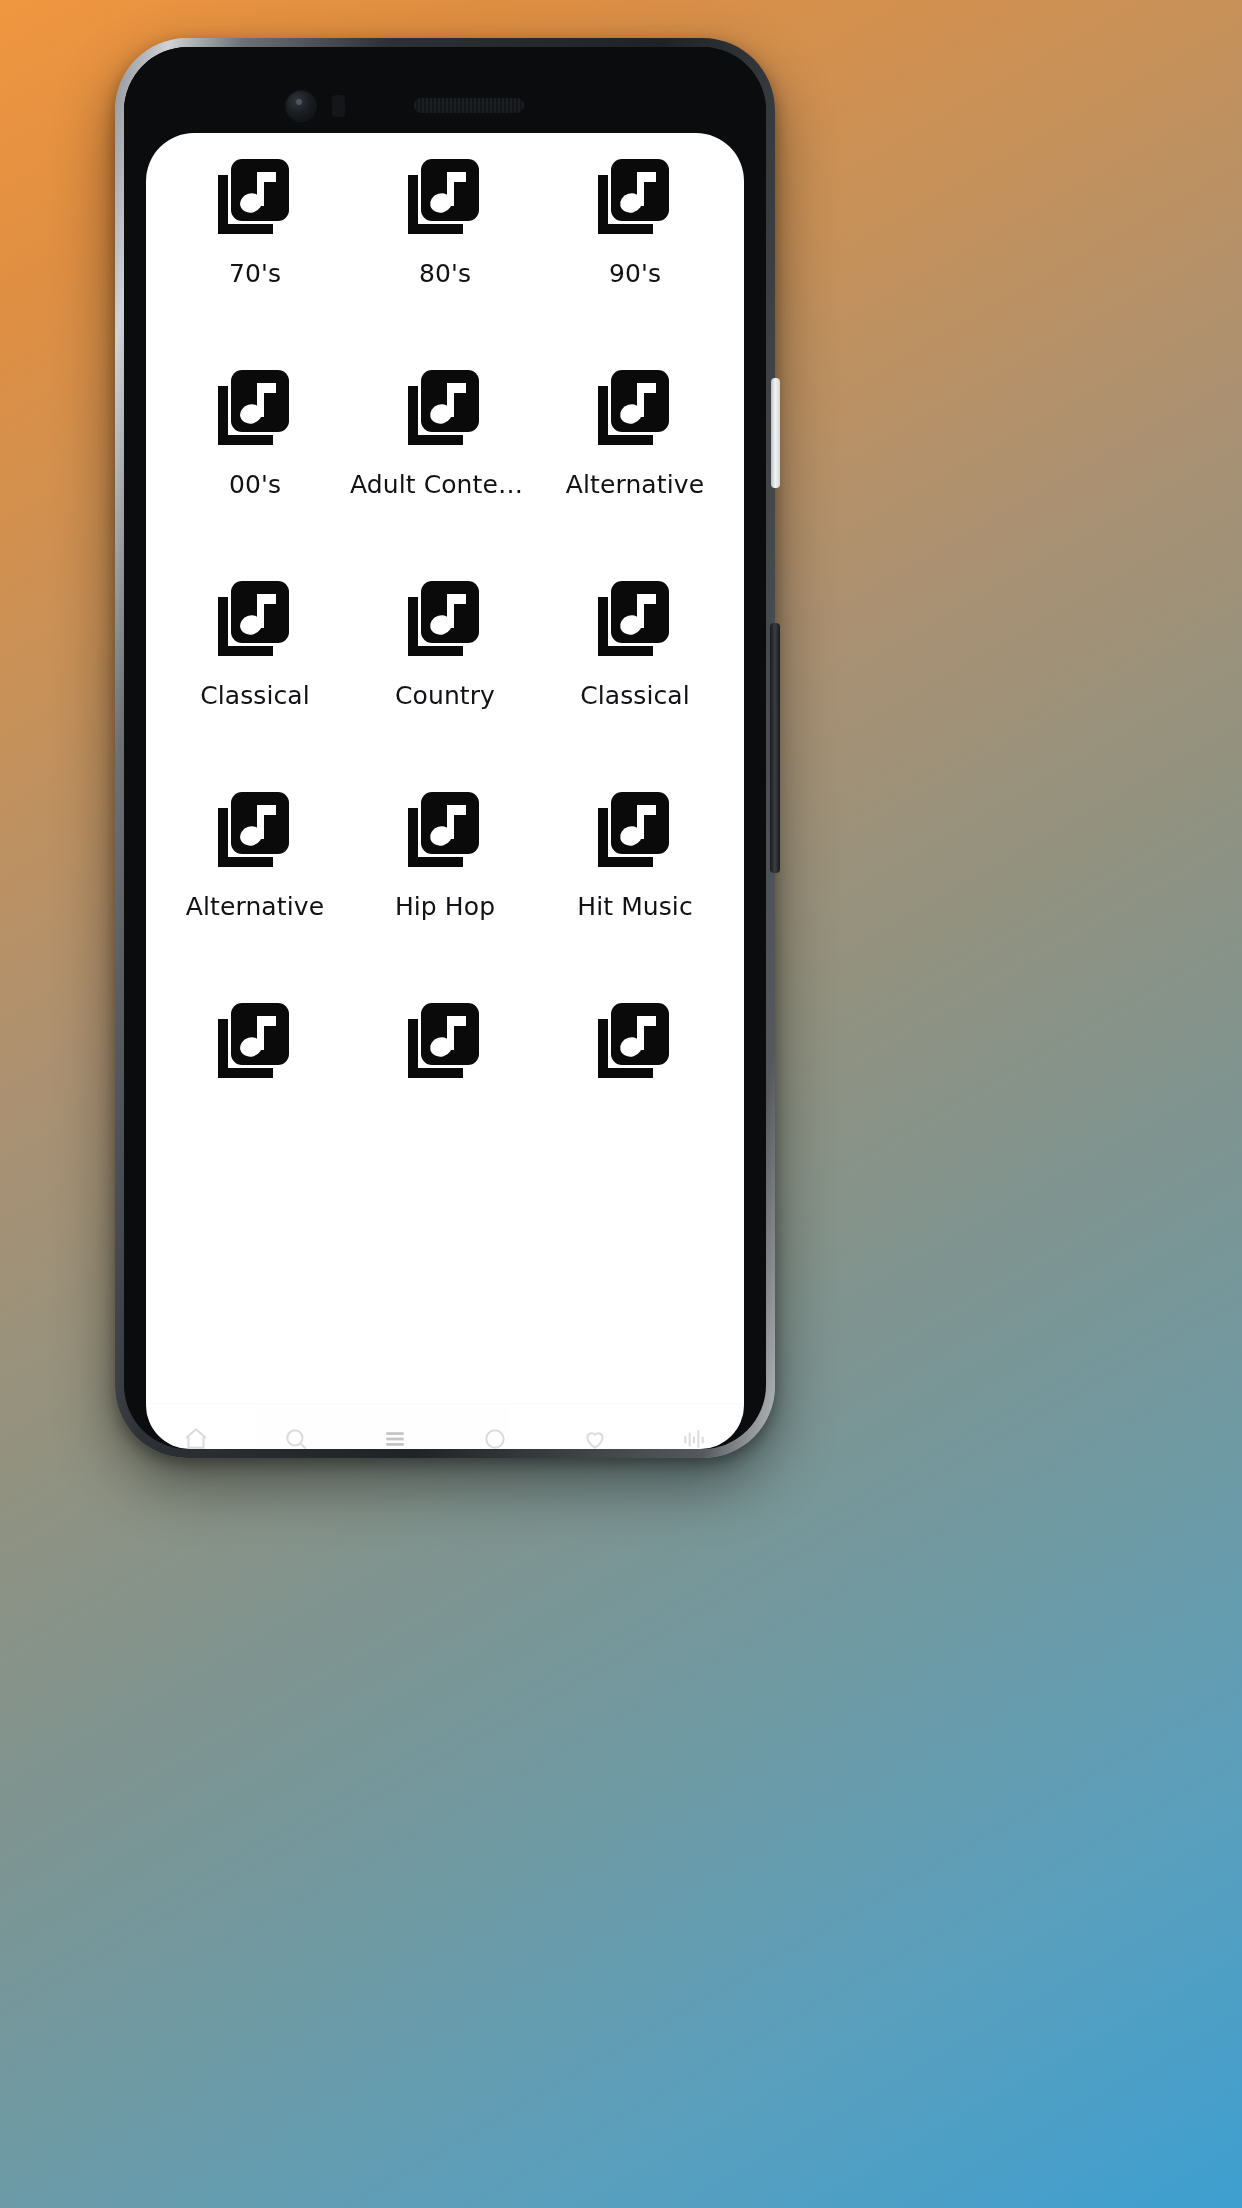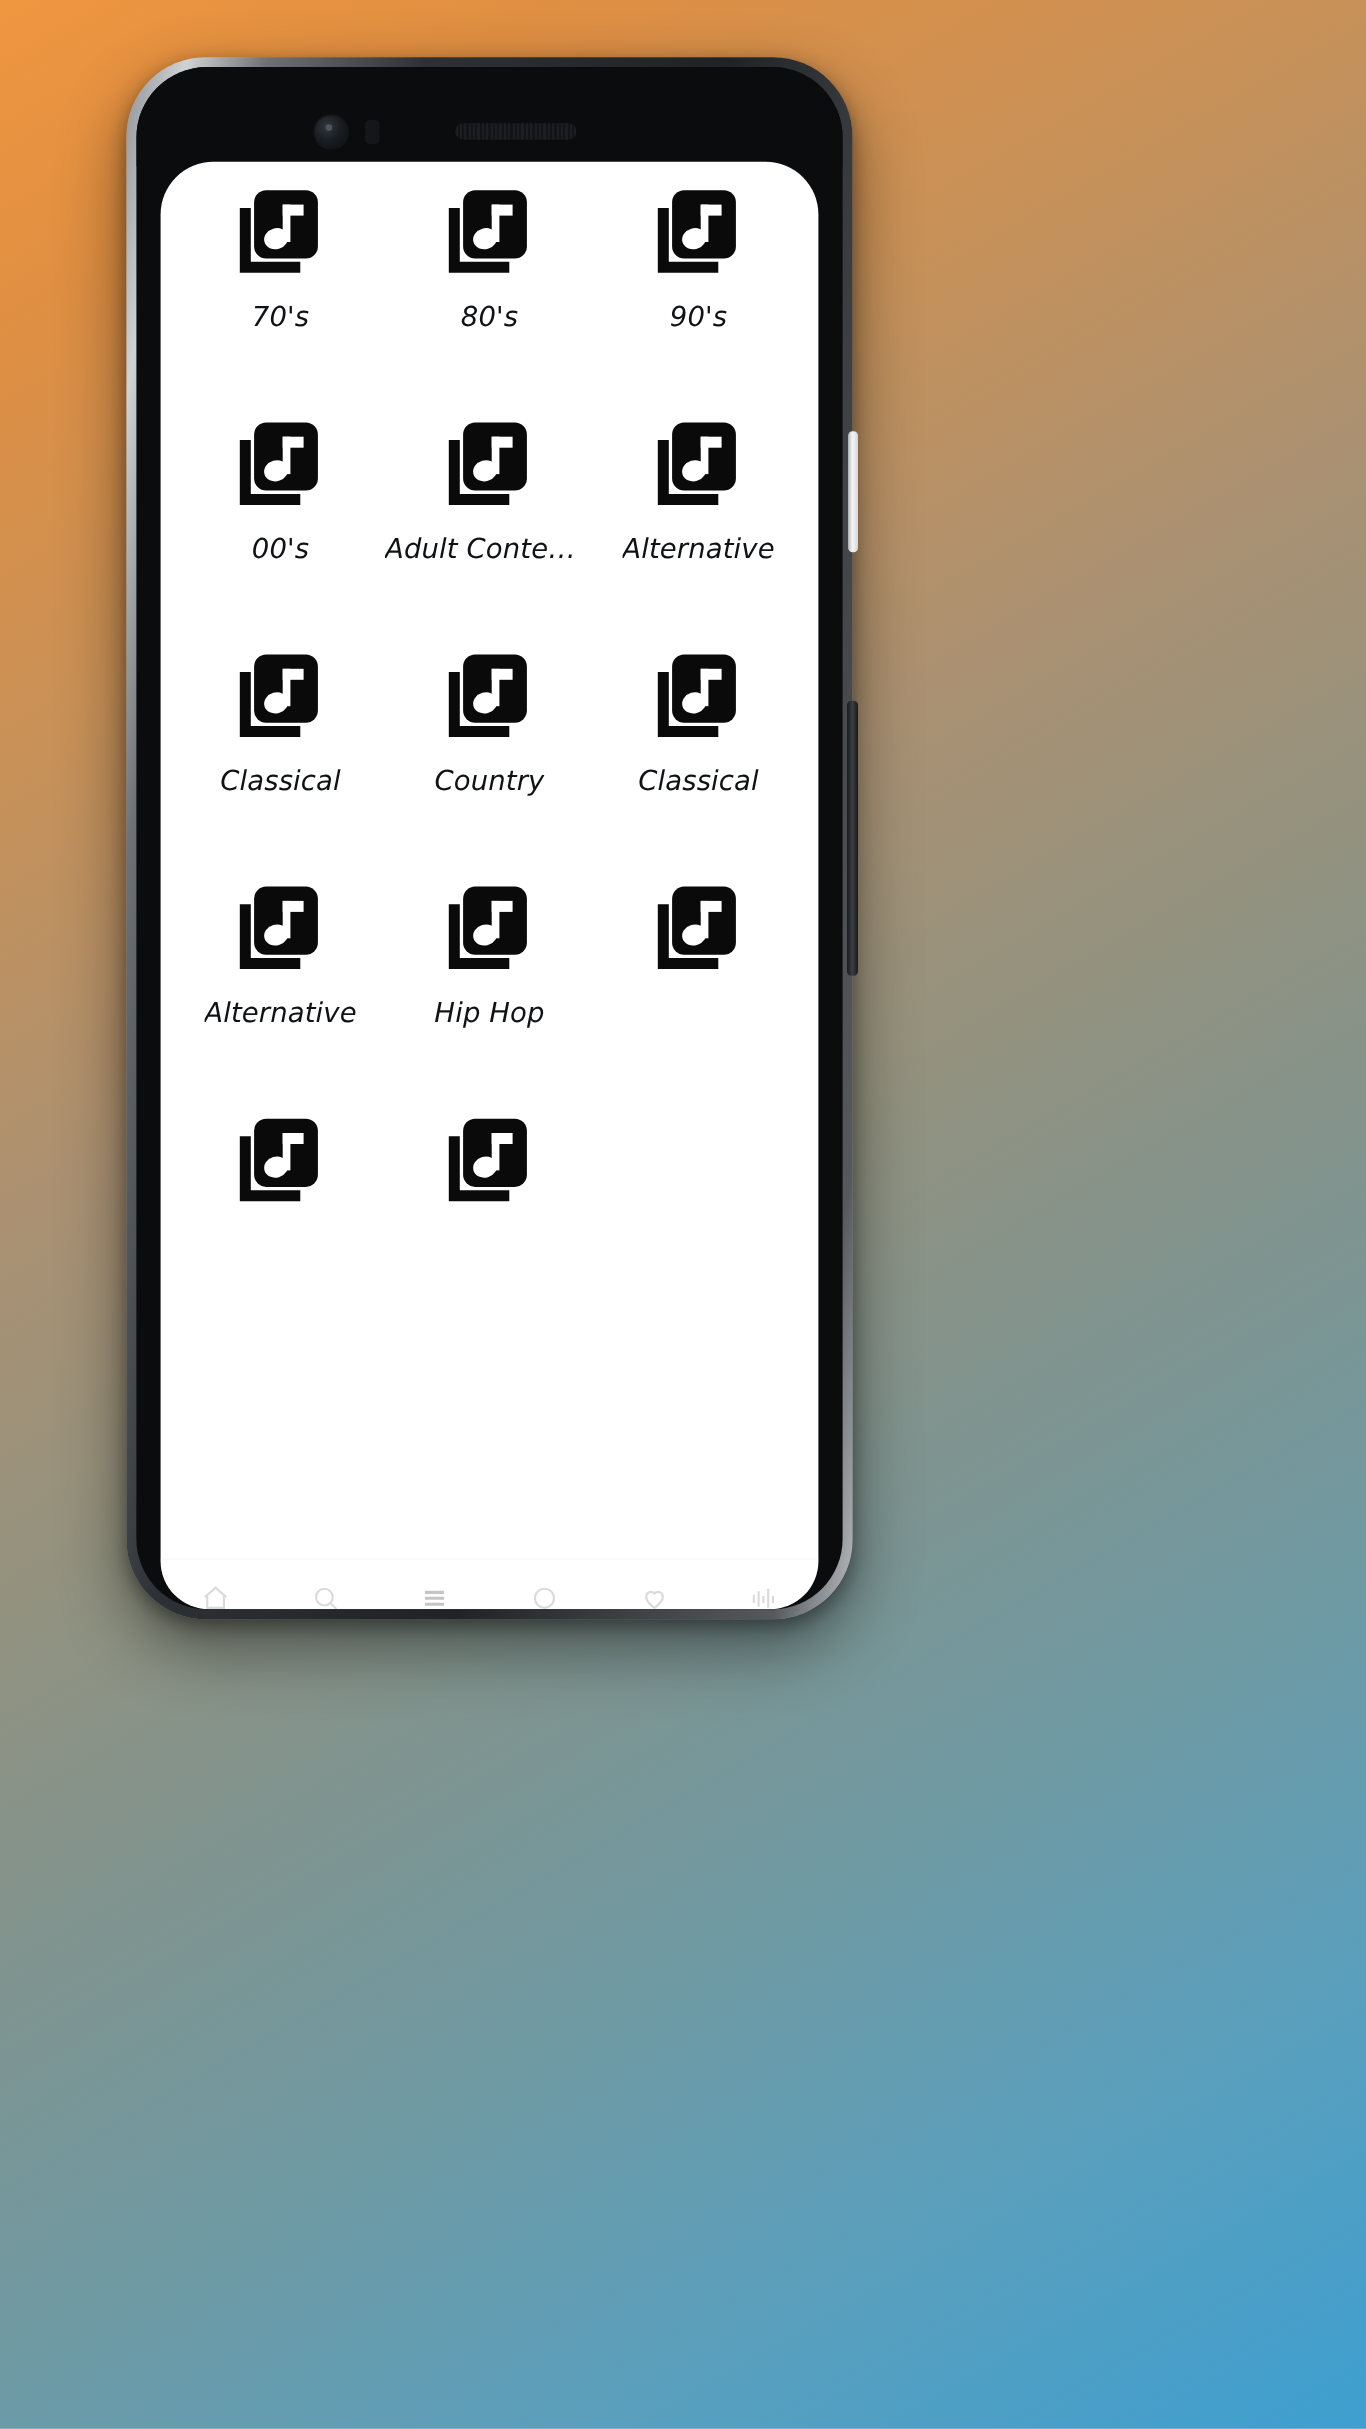--- a/index.html
+++ b/index.html
@@ -16,27 +16,26 @@
         #7f9490 62%,
         #6e9aa4 74%,
         #5a9fbd 86%,
         #3e9fd0 100%);
     position:relative;
   }
 
   
   #phone {
     position:absolute;
-    left:115px; top:52px;
+    left:115px; top:38px;
     width:660px; height:1420px;
     border-radius:72px;
     background:linear-gradient(100deg,#8e9297 0%,#cfd3d6 6%,#6e7276 14%,#2d3034 30%,#202326 60%,#55585c 92%,#b9bdc0 100%);
     padding:9px;
     box-shadow:0 26px 60px rgba(0,0,0,.45), 0 6px 16px rgba(0,0,0,.35);
-    font-style:italic;
   }
   #phone-inner {
     position:absolute;
     inset:9px;
     border-radius:64px;
     background:#0b0c0d;
     overflow:hidden;
   }
 
   
@@ -300,20 +299,33 @@
               <div class="tile-icon"><svg viewBox="0 0 80 80" width="80" height="80">
 
     <path d="M3 18 h10 v49 h45 v10 H3 Z" fill="#0a0a0a"></path>
 
     <rect x="16" y="2" width="58" height="62" rx="11" ry="11" fill="#0a0a0a"></rect>
 
     <rect x="42" y="15" width="19" height="10" fill="#ffffff"></rect>
     <rect x="42" y="15" width="7" height="34" fill="#ffffff"></rect>
     <ellipse cx="36" cy="46" rx="11" ry="9.5" fill="#ffffff" transform="rotate(-16 36 46)"></ellipse>
   </svg></div>
+              <div class="tile-label">Hit Music</div>
+            </div>
+            <div class="genre-tile">
+              <div class="tile-icon"><svg viewBox="0 0 80 80" width="80" height="80">
+
+    <path d="M3 18 h10 v49 h45 v10 H3 Z" fill="#0a0a0a"></path>
+
+    <rect x="16" y="2" width="58" height="62" rx="11" ry="11" fill="#0a0a0a"></rect>
+
+    <rect x="42" y="15" width="19" height="10" fill="#ffffff"></rect>
+    <rect x="42" y="15" width="7" height="34" fill="#ffffff"></rect>
+    <ellipse cx="36" cy="46" rx="11" ry="9.5" fill="#ffffff" transform="rotate(-16 36 46)"></ellipse>
+  </svg></div>
               <div class="tile-label"></div>
             </div>
             <div class="genre-tile">
               <div class="tile-icon"><svg viewBox="0 0 80 80" width="80" height="80">
 
     <path d="M3 18 h10 v49 h45 v10 H3 Z" fill="#0a0a0a"></path>
 
     <rect x="16" y="2" width="58" height="62" rx="11" ry="11" fill="#0a0a0a"></rect>
 
     <rect x="42" y="15" width="19" height="10" fill="#ffffff"></rect>

